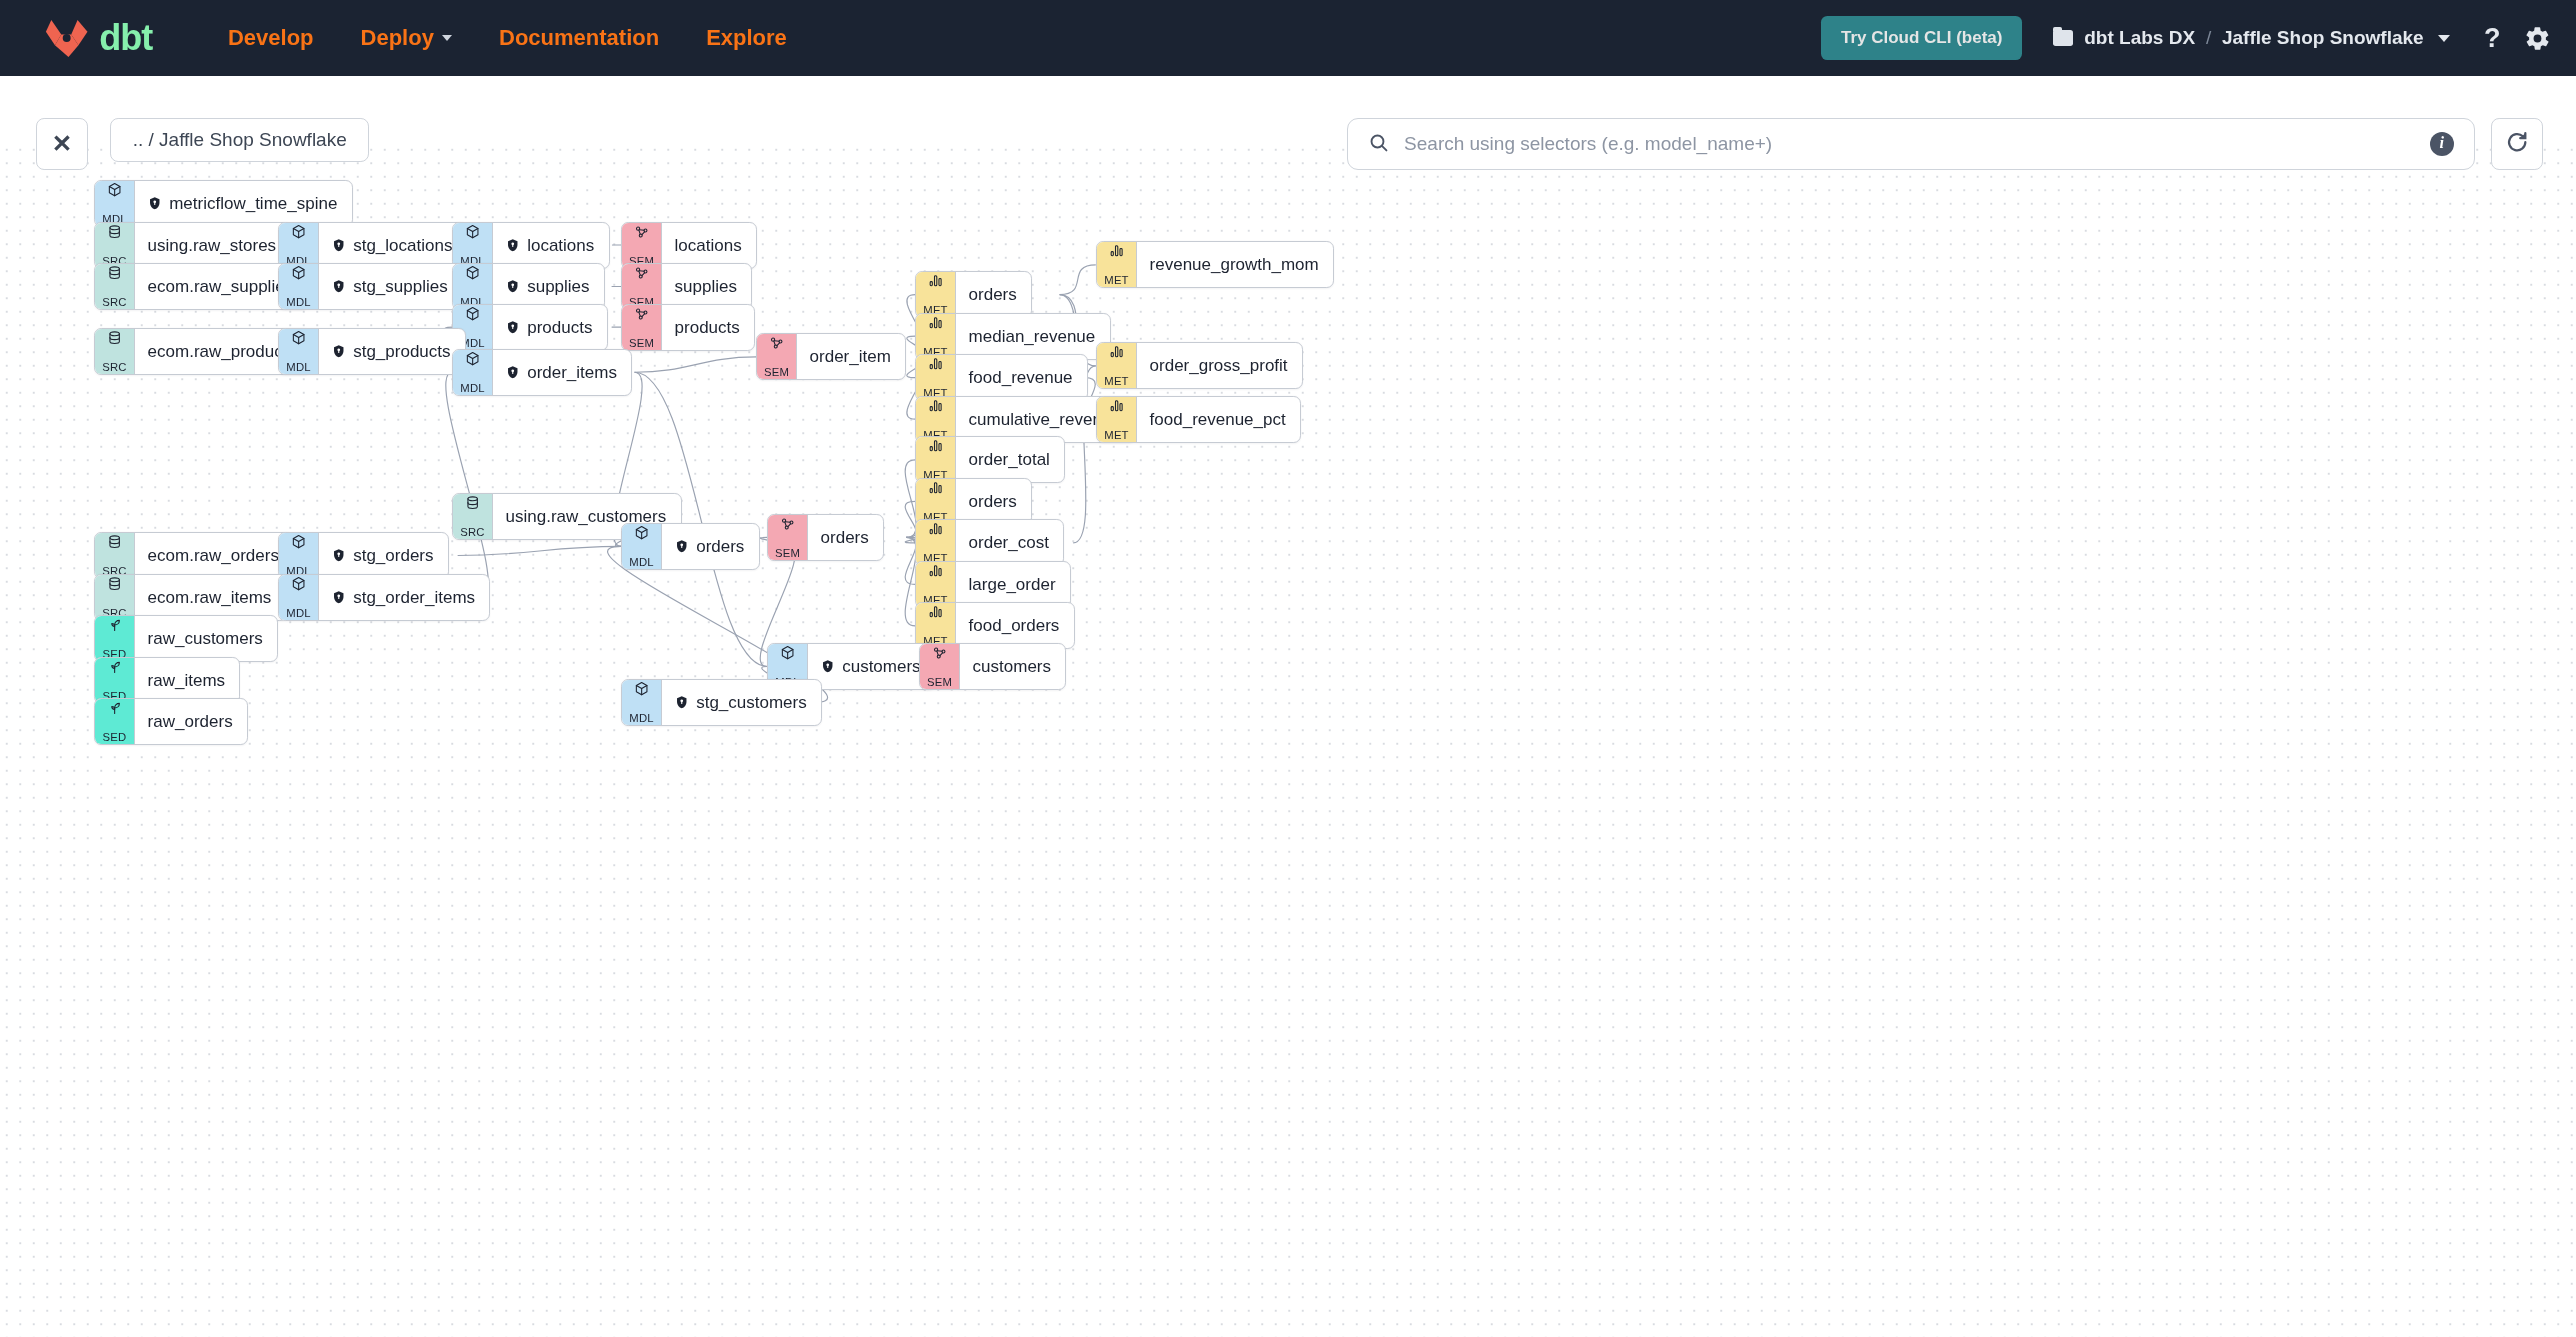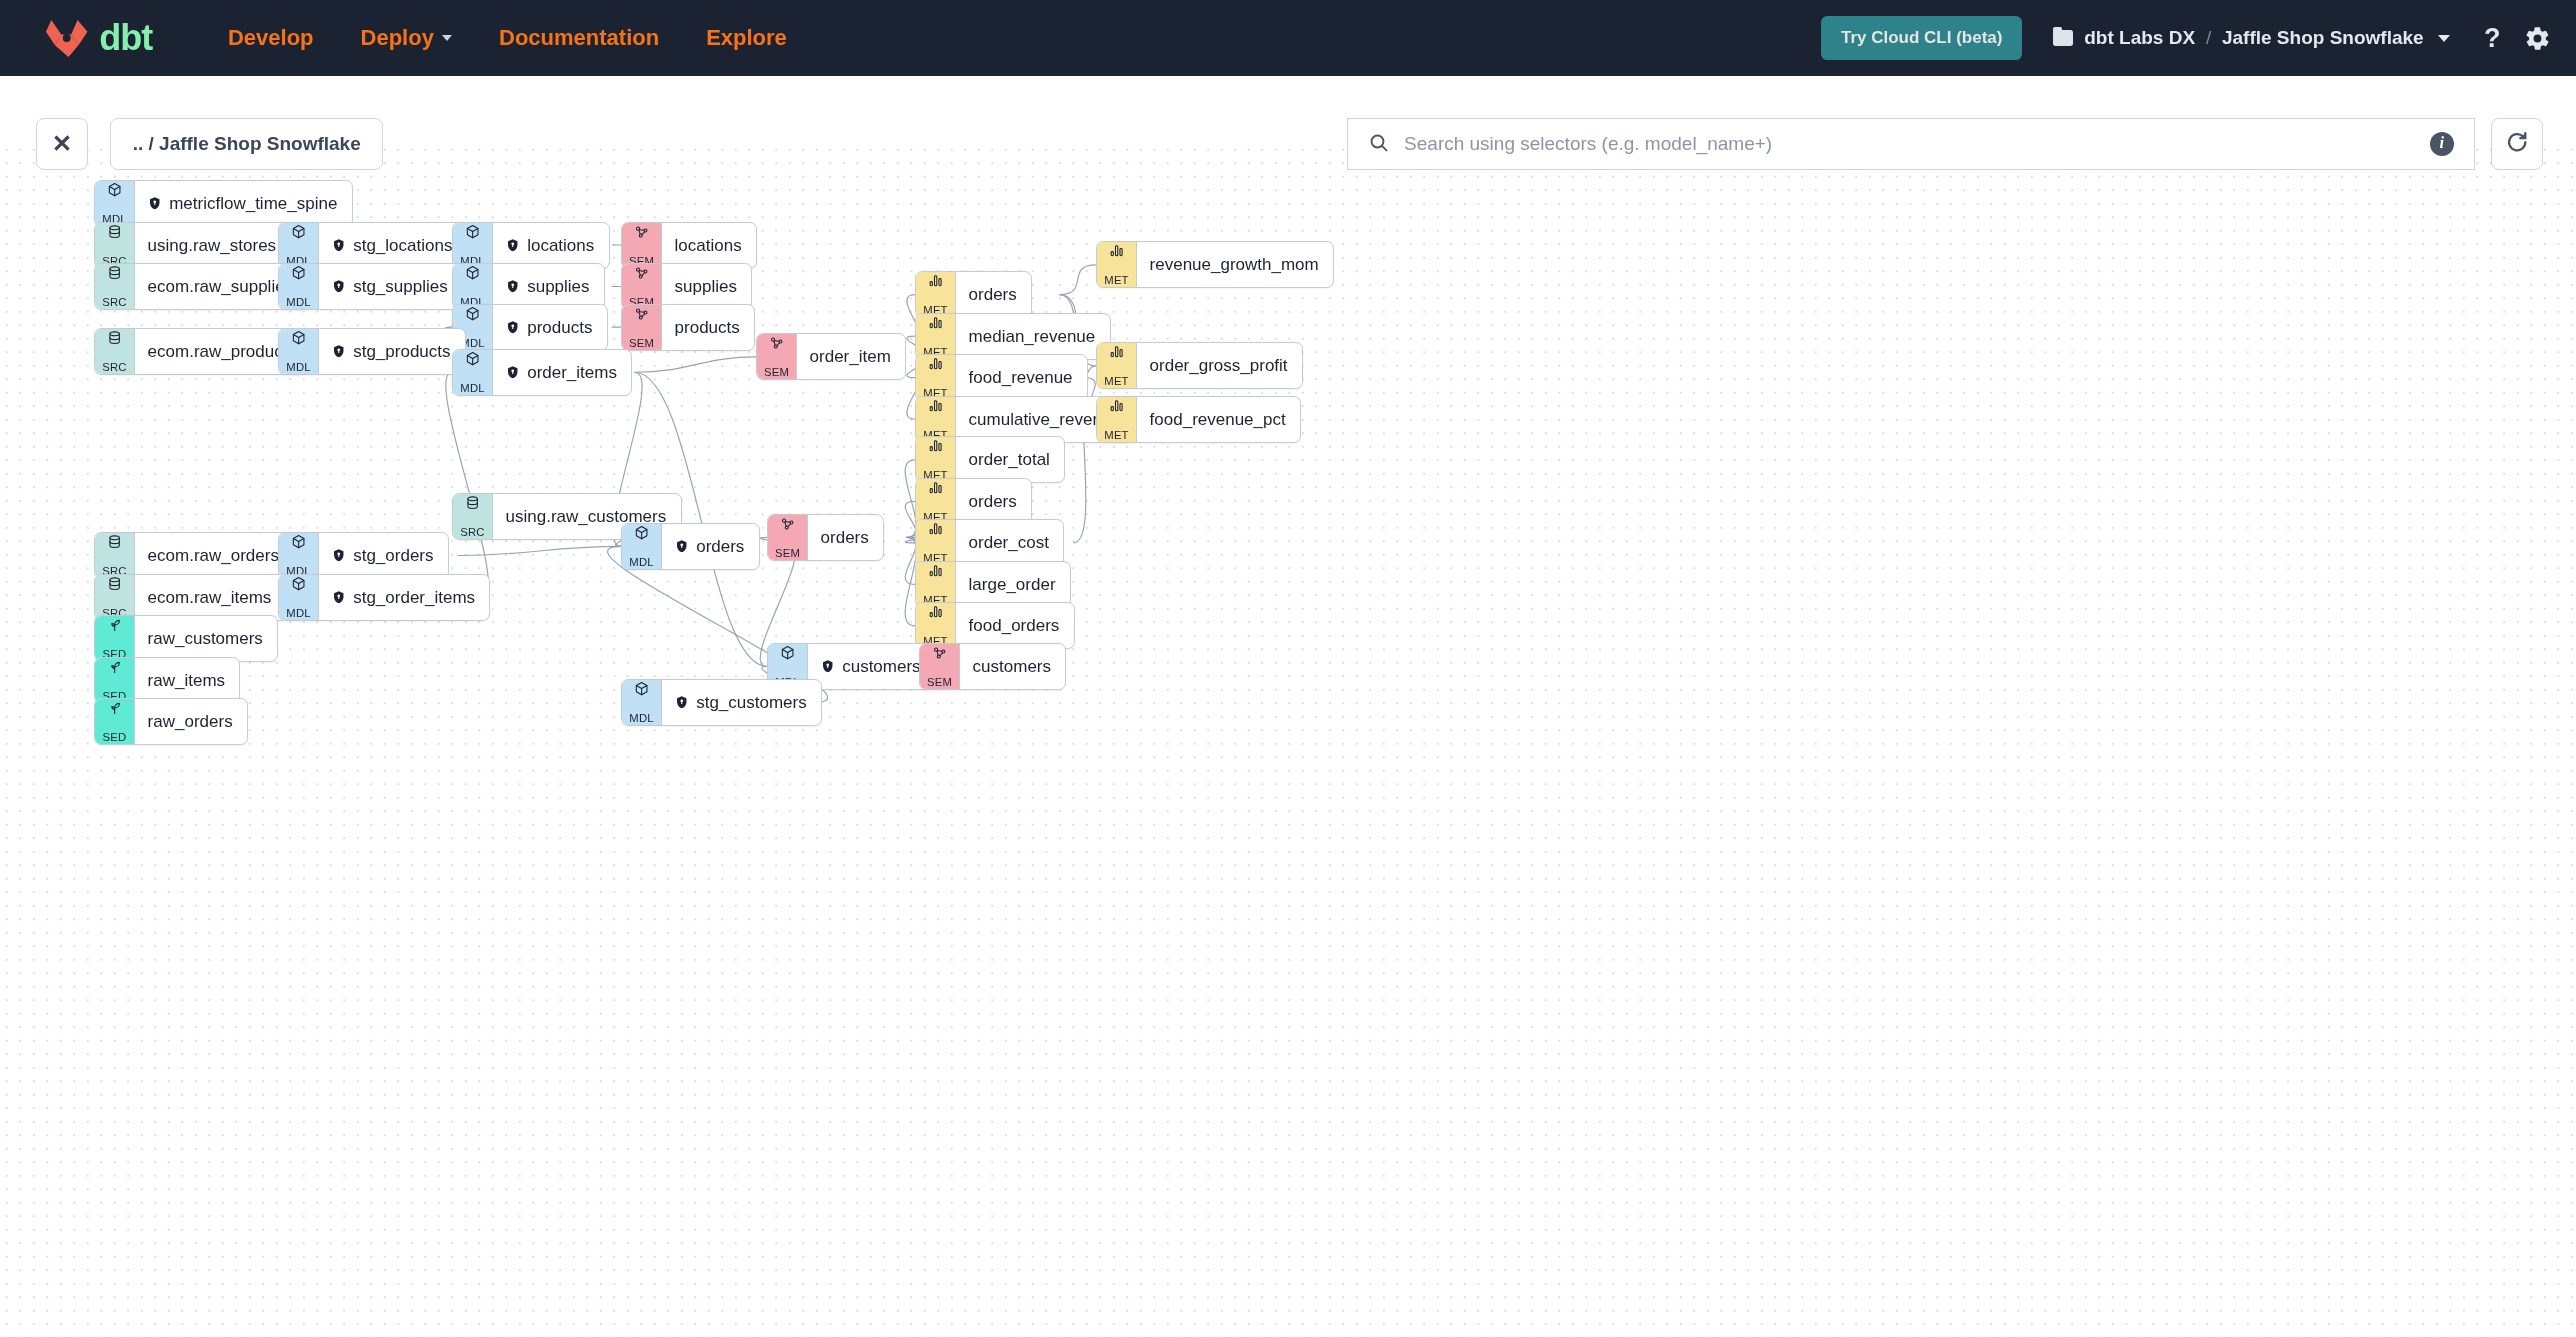--- a/index.html
+++ b/index.html
@@ -84,28 +84,28 @@
     position: absolute;
     background: #ffffff;
     border: 0.9px solid #cfd4db;
     border-radius: 8.1px;
     display: flex; align-items: center; justify-content: center;
     cursor: pointer;
   }
   .close-btn { left: 36px; top: 42px; width: 52px; height: 52px; }
   .close-x { color: #3d4654; font-size: 24.4px; font-weight: 700; line-height: 1; }
   .crumb-btn {
-    left: 110px; top: 42px; height: 52px;
+    left: 110px; top: 42px; height: 44px;
     padding: 0 21.7px;
-    color: #3d4654; font-size: 19px; font-weight: 700; white-space: nowrap;
+    color: #3d4654; font-size: 19px; font-weight: 400; white-space: nowrap;
   }
   .search-wrap {
     position: absolute; left: 1347px; top: 42px;
     width: 1128px; height: 52px;
-    background: #ffffff; border: 0.9px solid #cfd4db; border-radius: 0;
+    background: #ffffff; border: 0.9px solid #cfd4db; border-radius: 11px;
     display: flex; align-items: center; padding: 0 20px;
     cursor: text;
   }
   .search-input {
     flex: 1; border: none; outline: none; background: transparent;
     font-family: "Liberation Sans", sans-serif;
     font-size: 19px; color: #3d4654; margin-left: 14.4px;
   }
   .search-input::placeholder { color: #8d95a3; }
   .info-badge {

